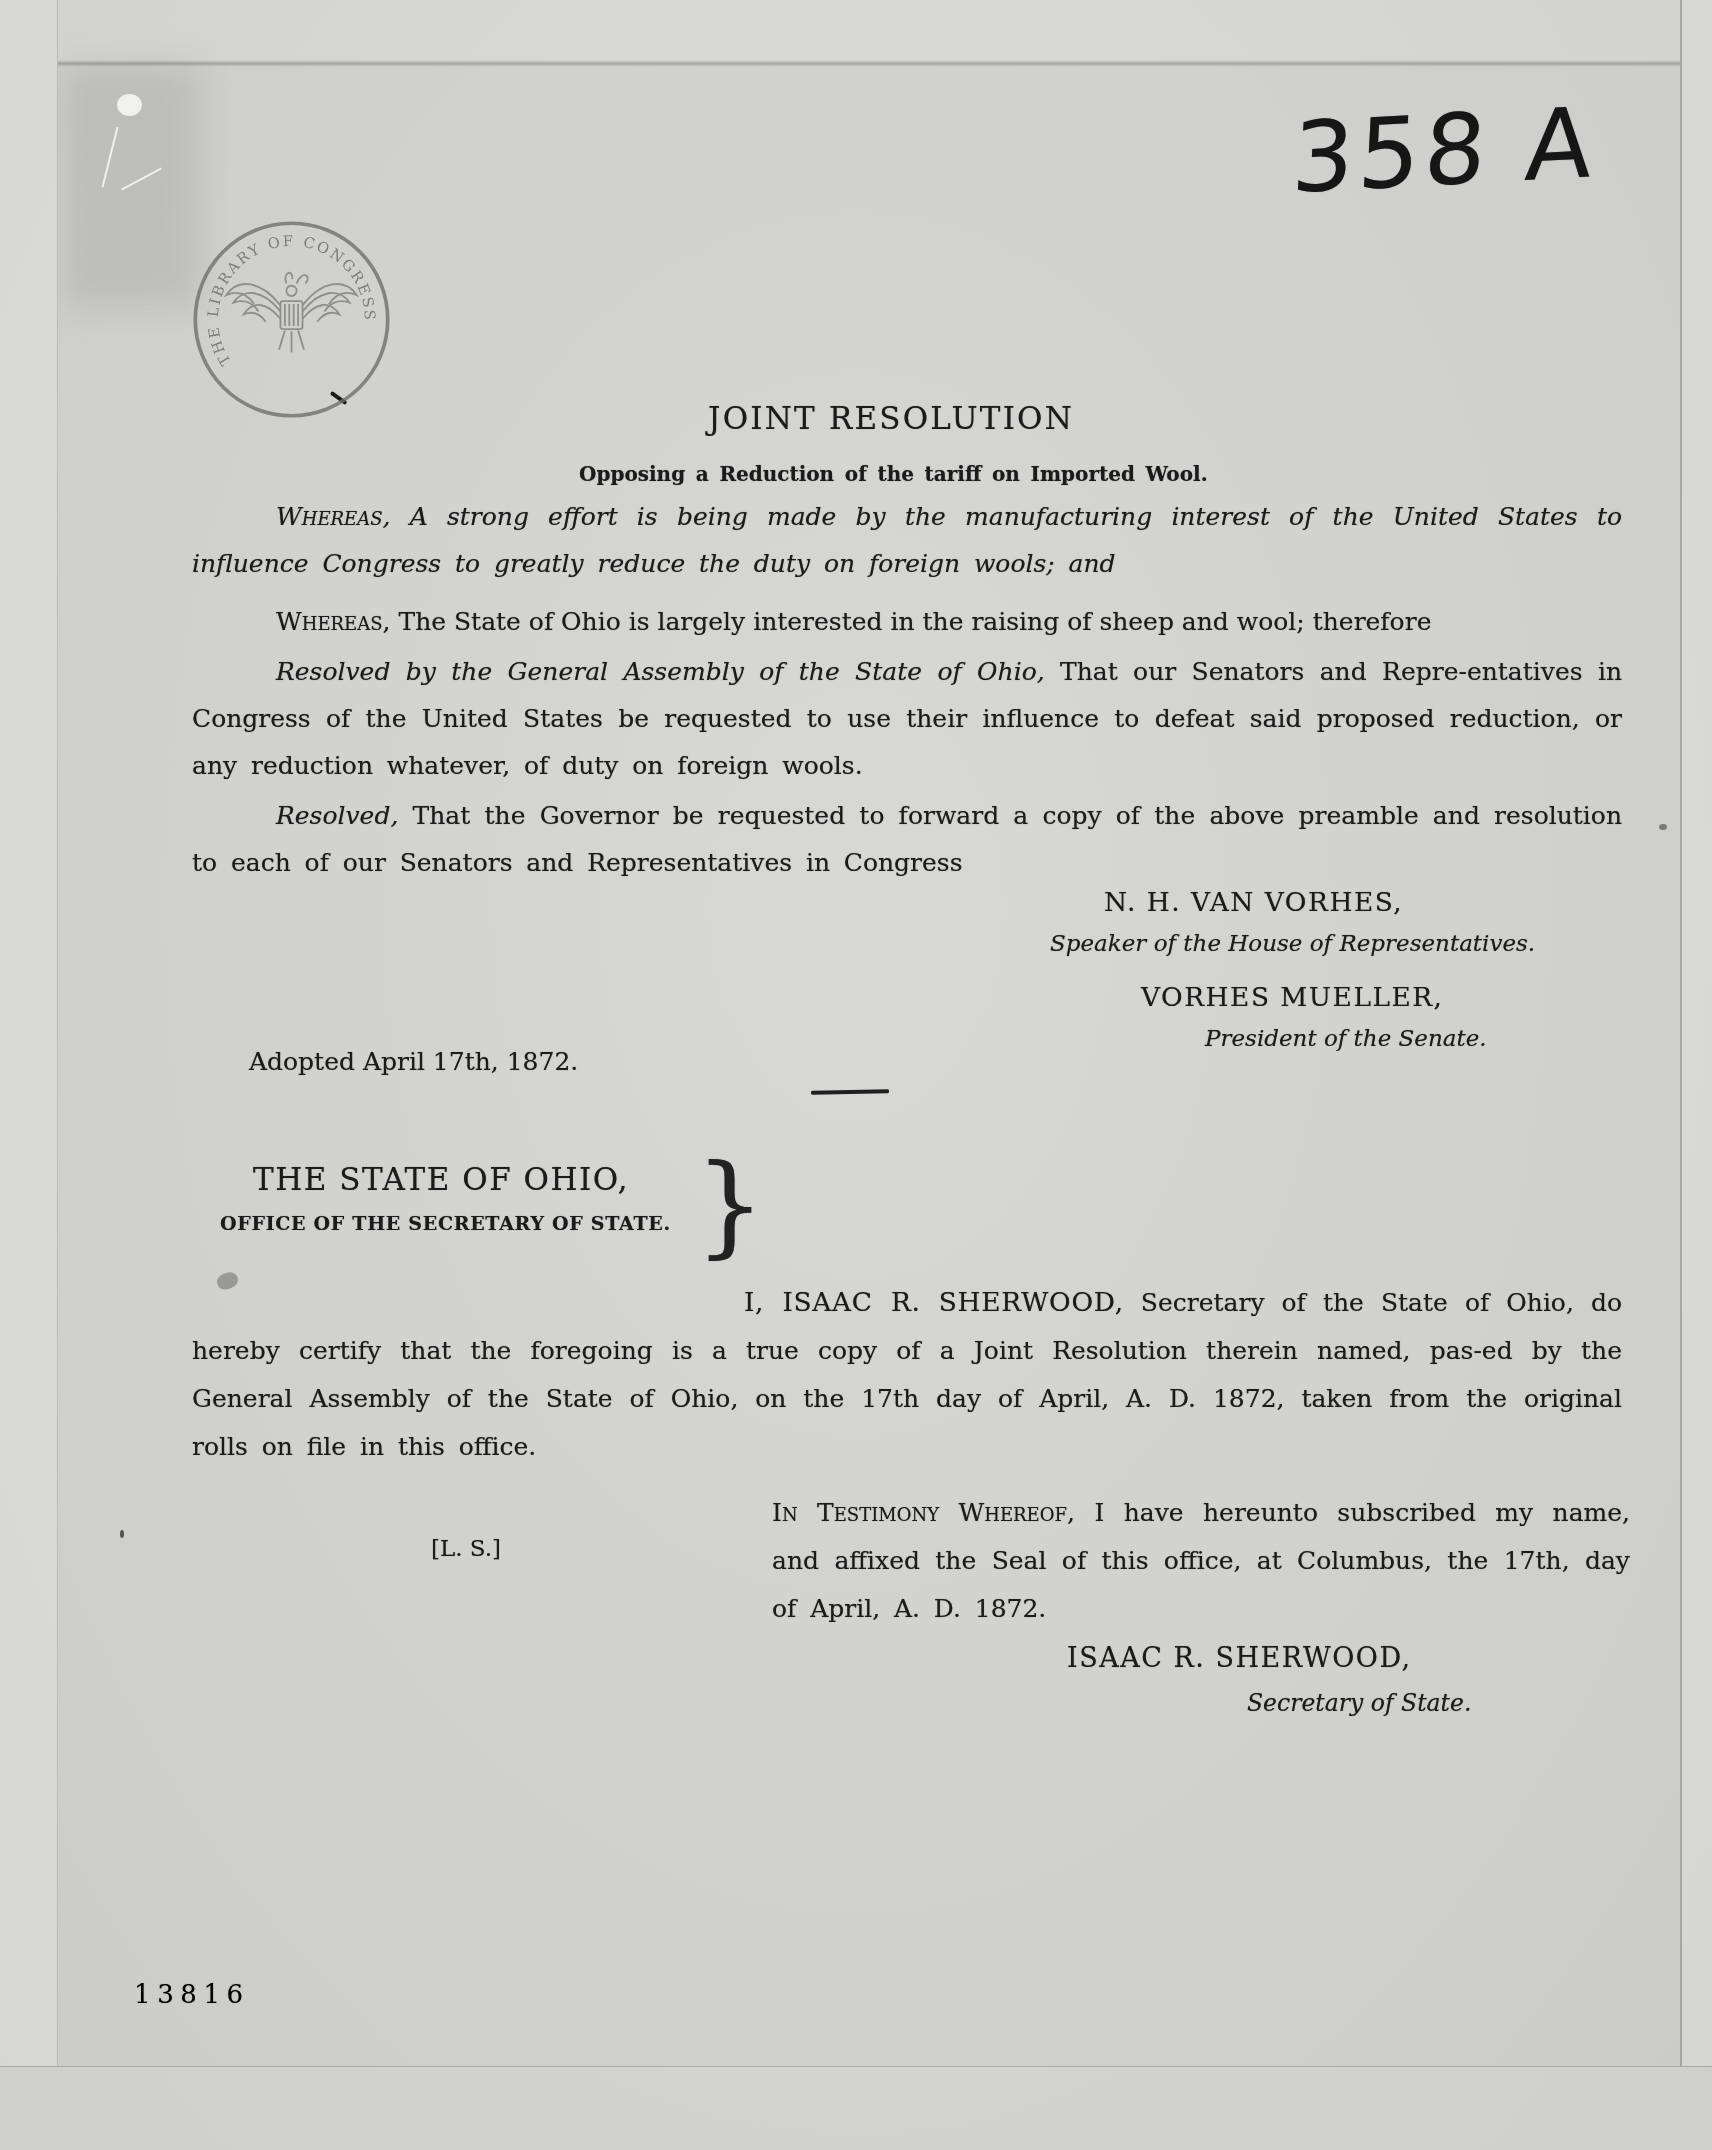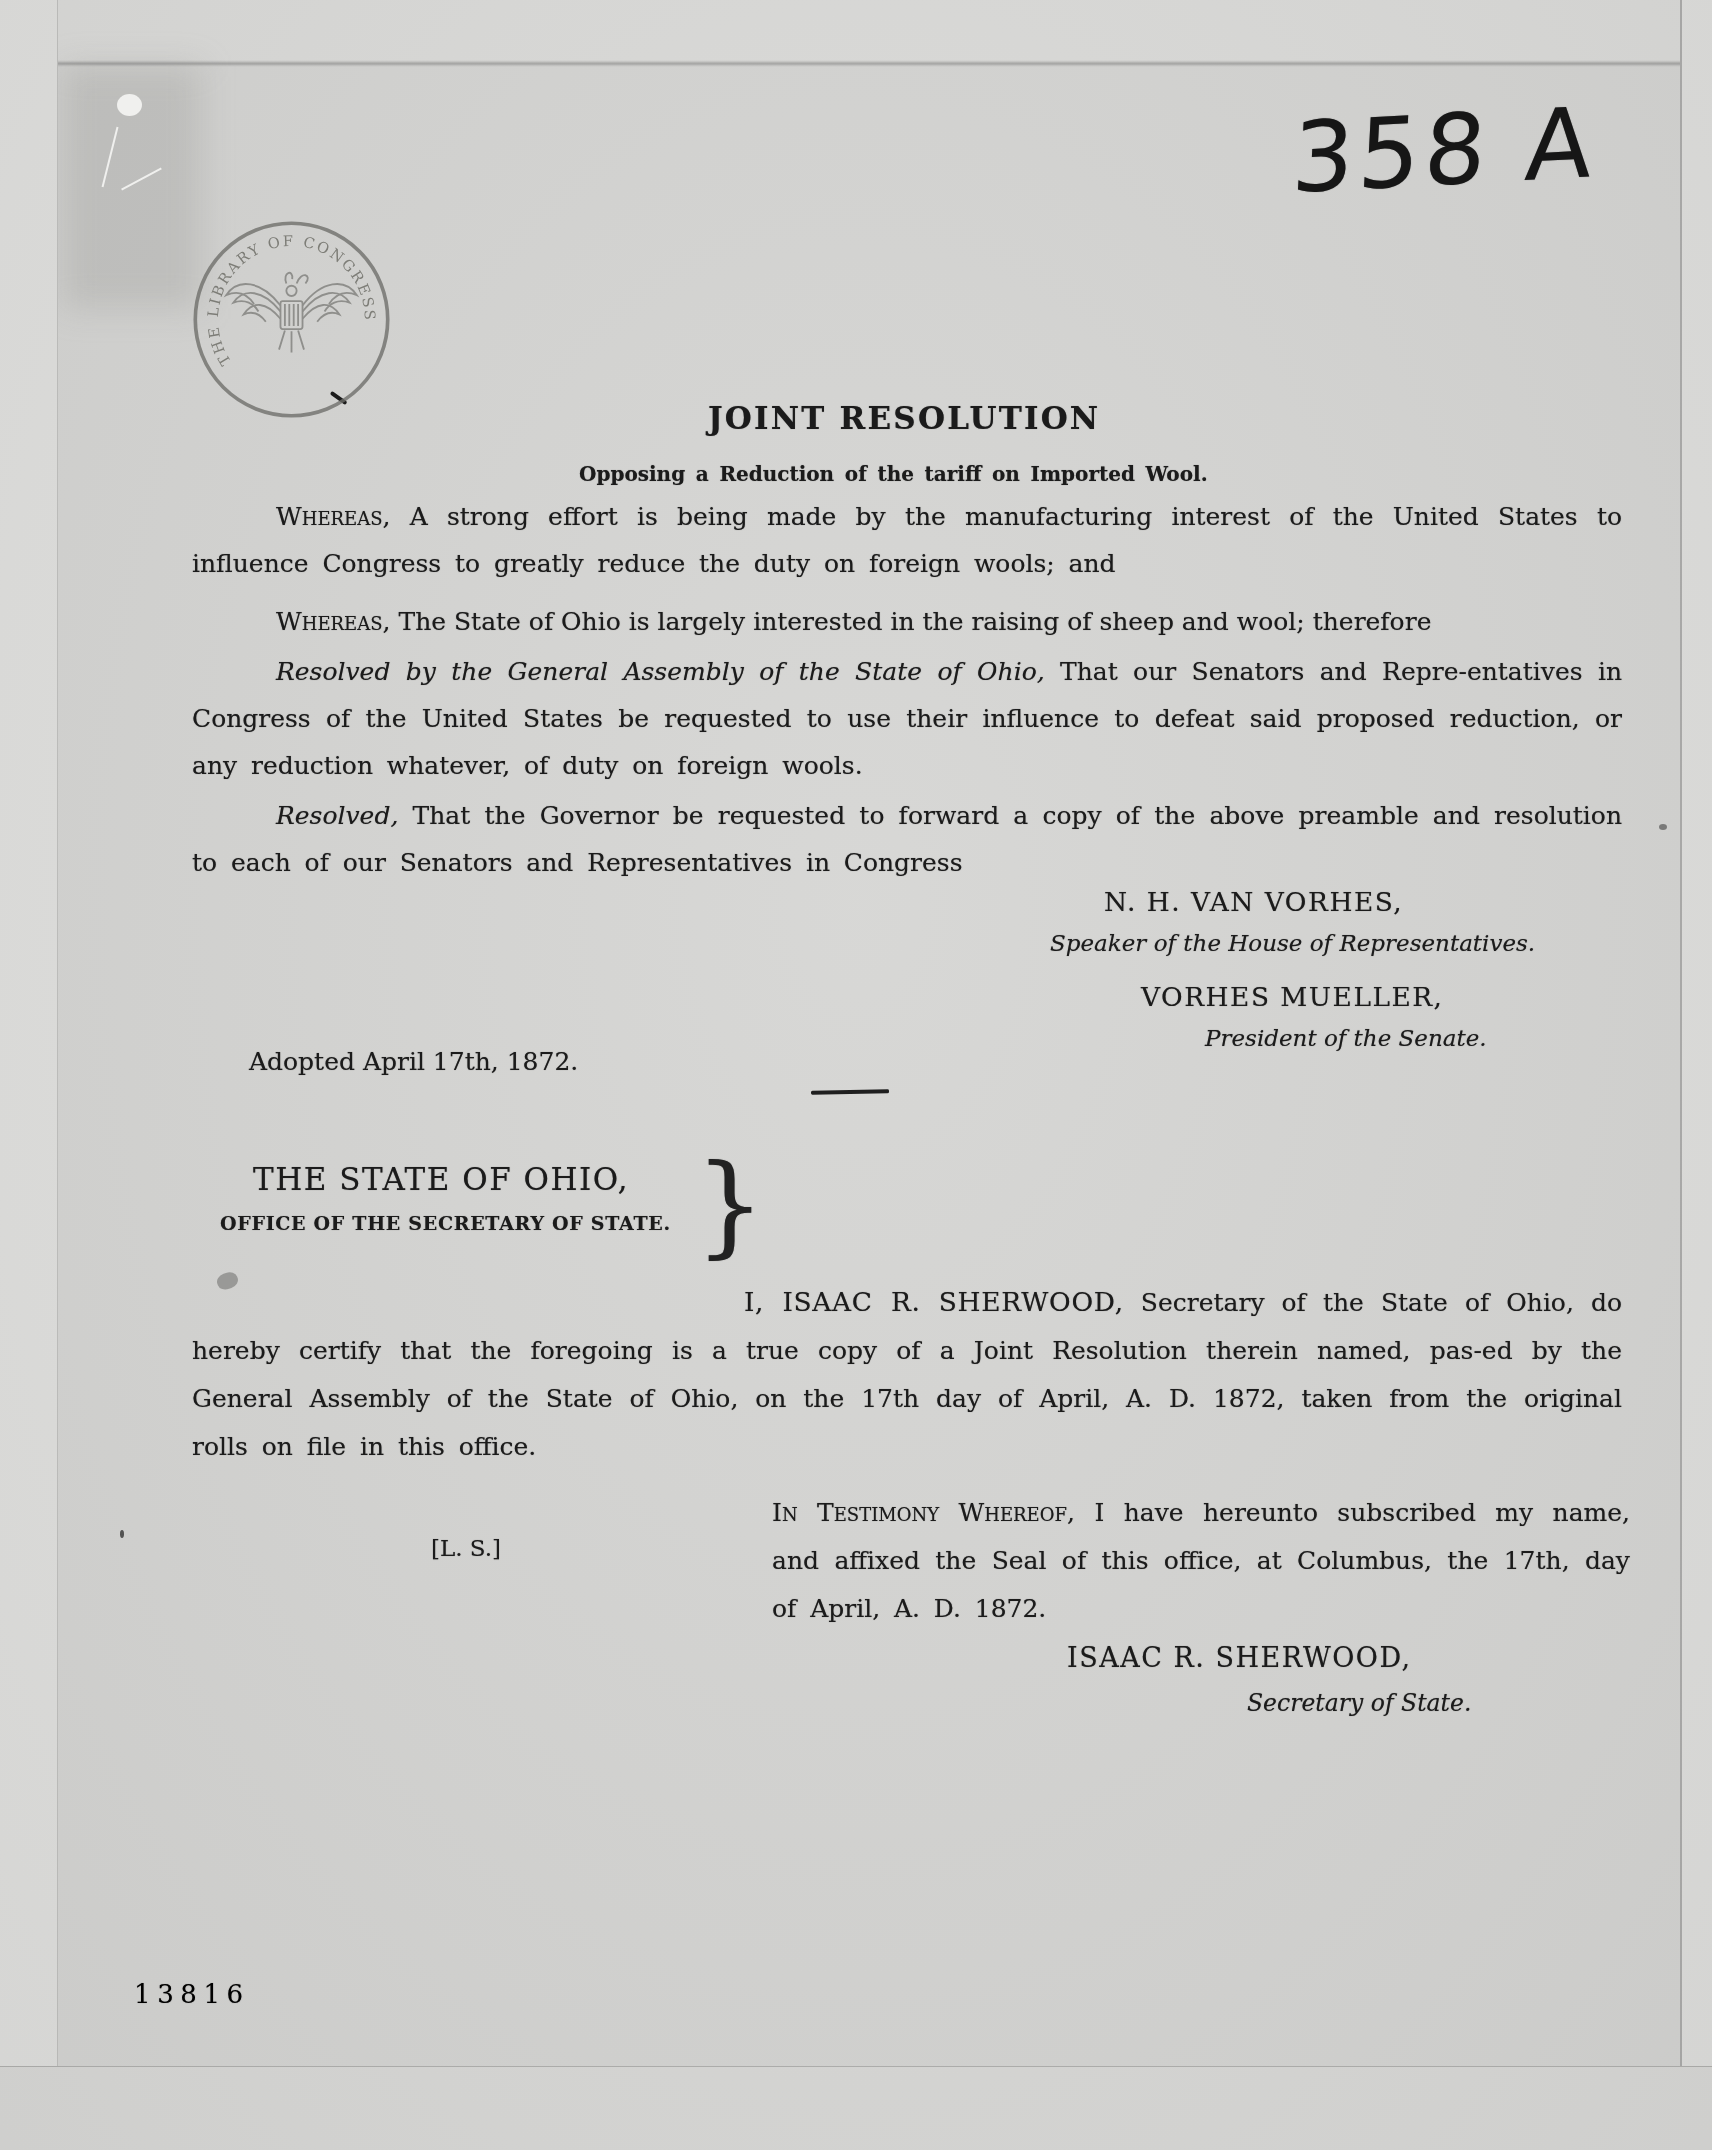--- a/index.html
+++ b/index.html
@@ -15,21 +15,21 @@
   .shade-patch{left:62px;top:66px;width:139px;height:242px;background:rgba(150,150,148,.28);filter:blur(16px);}
   .vignette{left:0;top:0;width:100%;height:100%;
     background:radial-gradient(ellipse at 50% 42%, rgba(255,255,255,.04) 0%, rgba(0,0,0,.05) 100%);}
   .speck{position:absolute;background:#333;border-radius:50%;}
   .white-mark{position:absolute;background:#f0f0ee;}
   
   .ink{position:absolute;text-shadow:0 0 0.9px rgba(25,25,25,.55);}
   .sc{font-variant:small-caps;}
   .just{text-align:justify;word-spacing:5.9px;}
   p.ink{margin:0;}
-  .doc-title{font-weight:bold;font-size:31px;letter-spacing:2.2px;}
+  .doc-title{font-weight:normal;font-size:31px;letter-spacing:2.2px;}
   .doc-subtitle{font-weight:bold;font-size:20px;word-spacing:3.7px;}
   .body-par{font-size:25px;line-height:47px;width:1430px;left:192px;text-indent:84px;}
   .sig-name{font-size:26.4px;letter-spacing:1.5px;}
   .sig-title{font-size:23px;font-style:italic;}
   .office1{font-size:31px;letter-spacing:1.5px;}
   .office2{font-size:19px;font-weight:bold;letter-spacing:0.7px;}
   .brace{font-size:110px;line-height:110px;font-weight:normal;color:#222;}
   .cert-name{font-size:26.4px;letter-spacing:0.7px;}
   .handwriting{font-family:"DejaVu Sans", sans-serif;font-size:97px;color:#161616;
     transform:rotate(-3deg) skewX(-6deg);letter-spacing:4.4px;}
@@ -80,21 +80,21 @@
       <path d="M160,144 C180,120 198,120 210,138 C196,132 186,140 180,148"></path>
       <path d="M136,160 L128,186 M145,161 L145,190 M154,160 L162,186"></path>
     </g>
   </svg>
 
   <div class="ink handwriting" style="left:1292px;top:94px;">358 A</div>
 
   <div class="ink doc-title" style="left:708px;top:400px;">JOINT RESOLUTION</div>
   <div class="ink doc-subtitle" style="left:579px;top:462px;">Opposing a Reduction of the tariff on Imported Wool.</div>
 
-  <p class="ink body-par just" style="top:493px;"><span class="sc">Whereas,</span><span> A strong effort is being made by the manufacturing interest of the United States to influence Congress to greatly reduce the duty on foreign wools; and</span></p>
+  <p class="ink body-par just" style="top:493px;font-style:italic;"><span class="sc">Whereas,</span><span> A strong effort is being made by the manufacturing interest of the United States to influence Congress to greatly reduce the duty on foreign wools; and</span></p>
 
   <p class="ink body-par just" style="top:648px;"><span style="font-style:italic;">Resolved by the General Assembly of the State of Ohio,</span><span> That our Senators and Repre-entatives in Congress of the United States be requested to use their influence to defeat said proposed reduction, or any reduction whatever, of duty on foreign wools.</span></p>
 
   <p class="ink body-par" style="top:598px;"><span class="sc">Whereas,</span><span> The State of Ohio is largely interested in the raising of sheep and wool; therefore</span></p>
 
   <p class="ink body-par just" style="top:792px;"><span style="font-style:italic;">Resolved,</span><span> That the Governor be requested to forward a copy of the above preamble and resolution to each of our Senators and Representatives in Congress</span></p>
 
   <div class="ink sig-name" style="left:1104px;top:886px;">N. H. VAN VORHES,</div>
   <div class="ink sig-title" style="left:1050px;top:930px;">Speaker of the House of Representatives.</div>
   <div class="ink sig-name" style="left:1141px;top:981px;">VORHES MUELLER,</div>

